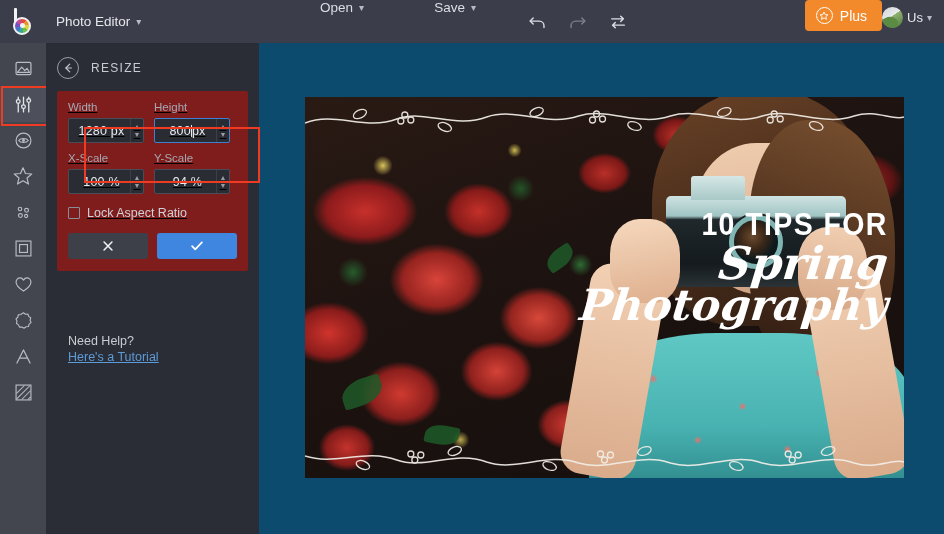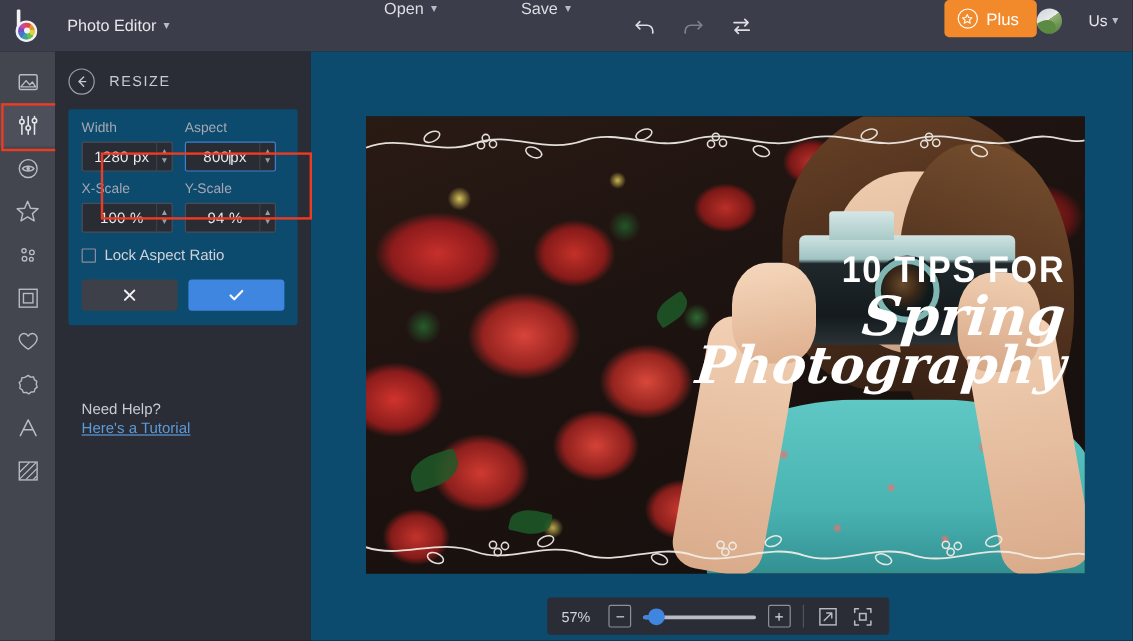--- a/index.html
+++ b/index.html
@@ -90,21 +90,21 @@
     background: linear-gradient(145deg,#cfd4d8 0%, #e8eaec 45%, #8fb070 46%, #4e7a3c 100%);
     position: relative; flex: none;
   }
   .avatar::after {
     content: ""; position: absolute; left: -2px; bottom: -3px;
     width: 18px; height: 14px; background: #5b8a43;
     transform: rotate(-28deg); border-radius: 40% 60% 50% 50%;
   }
   .user-name {
     font-size: 13px; color: #e6e7ea; max-width: 20px;
-    overflow: hidden; white-space: nowrap; margin-left: 18px;
+    overflow: hidden; white-space: nowrap;
   }
 
   
   .rail {
     position: absolute; left: 0; top: 43px; width: 46px; height: 491px;
     background: #44464f;
     display: flex; flex-direction: column; align-items: center;
     padding-top: 7px;
   }
   .rail-item {
@@ -130,21 +130,21 @@
   .back-circle {
     width: 22px; height: 22px; border-radius: 50%;
     border: 1.3px solid #9b9da6; display: flex; align-items: center; justify-content: center;
     cursor: pointer; flex: none;
   }
   .panel-title {
     font-size: 12px; color: #c9cbd3; letter-spacing: 1.3px;
   }
   .panel-body { padding: 12px 11px 0 11px; }
   .field-card {
-    background: #0c4a6e; border-radius: 2px; padding: 10px 11px 12px 11px;
+    background: #7f1d1d; border-radius: 2px; padding: 10px 11px 12px 11px; text-decoration: underline;
   }
   .red-outline {
     position: absolute; left: 38px; top: 84px; width: 176px; height: 56px;
     border: 2px solid #ee3b22; pointer-events: none; z-index: 5;
   }
   .row { display: flex; gap: 10px; }
   .fld { width: 76px; }
   .fld-label { font-size: 11.5px; color: #a5a8b2; margin-bottom: 5px; }
   .stepper {
     position: relative; height: 25px; background: #2a2c34;
@@ -501,21 +501,21 @@
             <div class="stepper">
               <div class="val">1280 px</div>
               <div class="arrows">
                 <div>▲</div>
                 <div>▼</div>
               </div>
             </div>
           </div>
 
           <div class="fld">
-            <div class="fld-label">Aspect</div>
+            <div class="fld-label">Height</div>
             <div class="stepper focused">
               <div class="val"><span>800</span><span class="cursor"></span><span>px</span></div>
               <div class="arrows">
                 <div>▲</div>
                 <div>▼</div>
               </div>
             </div>
           </div>
         </div>
 
@@ -638,37 +638,14 @@
         <div class="ov-text">
           <div class="ov-tips">10 TIPS FOR</div>
           <div class="ov-spring">Spring</div>
           <div class="ov-photography">Photography</div>
         </div>
       </div>
     </div>
 
   </div>
 
-  <div class="zoombar">
-    <span class="zoom-pct">57%</span>
-    <span class="sq-btn">−</span>
-    <span class="slider">
-      <span class="track"></span>
-      <span class="fill"></span>
-      <span class="thumb"></span>
-    </span>
-    <span class="sq-btn">+</span>
-    <span class="divider"></span>
-    <span class="plain-icon">
-      <svg width="18" height="18" viewBox="0 0 20 20">
-        <rect x="2.5" y="2.5" width="15" height="15" fill="none" stroke="#b9bcc4" stroke-width="1.3"></rect>
-        <path d="M6.5 13.5 L13.5 6.5 M8.8 6.5 H13.5 V11.2" fill="none" stroke="#b9bcc4" stroke-width="1.3" stroke-linecap="round" stroke-linejoin="round"></path>
-      </svg>
-    </span>
-    <span class="plain-icon">
-      <svg width="18" height="18" viewBox="0 0 20 20">
-        <path d="M2.5 6 V2.5 H6 M14 2.5 H17.5 V6 M17.5 14 V17.5 H14 M6 17.5 H2.5 V14" fill="none" stroke="#b9bcc4" stroke-width="1.4" stroke-linecap="round" stroke-linejoin="round"></path>
-        <rect x="7" y="7" width="6" height="6" fill="none" stroke="#b9bcc4" stroke-width="1.4"></rect>
-      </svg>
-    </span>
-  </div>
 
 </div>
 
 </body></html>

